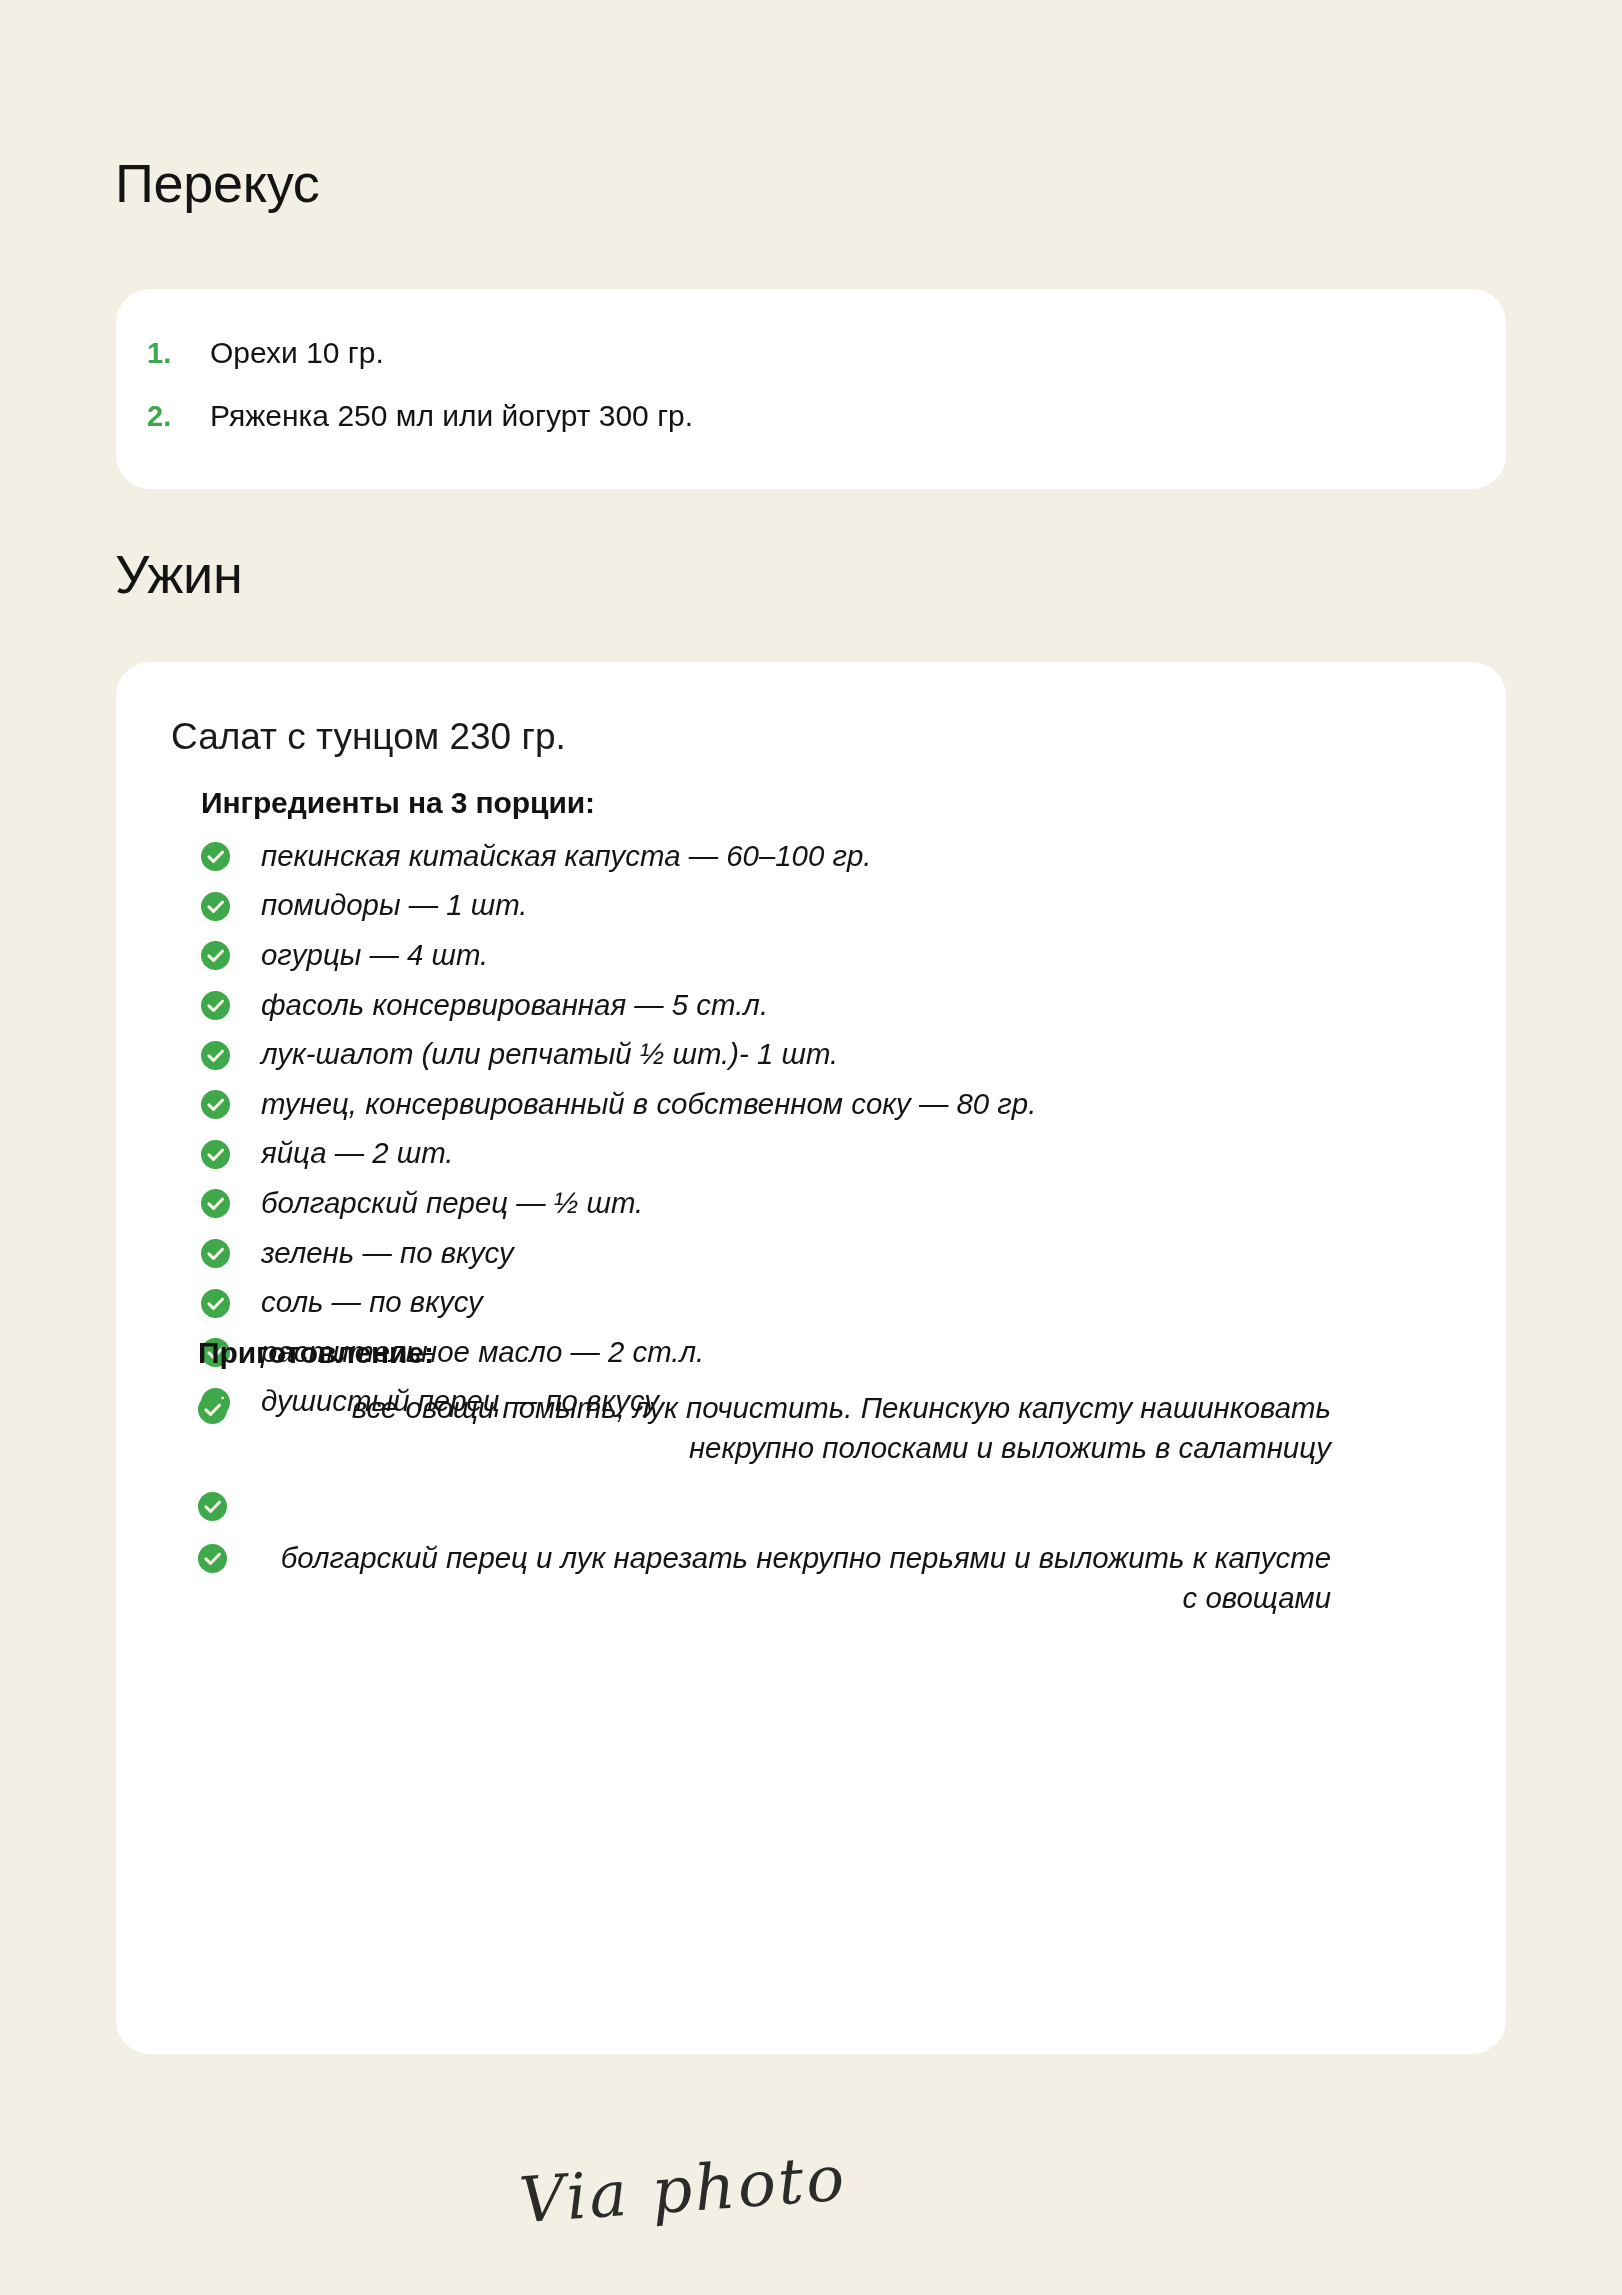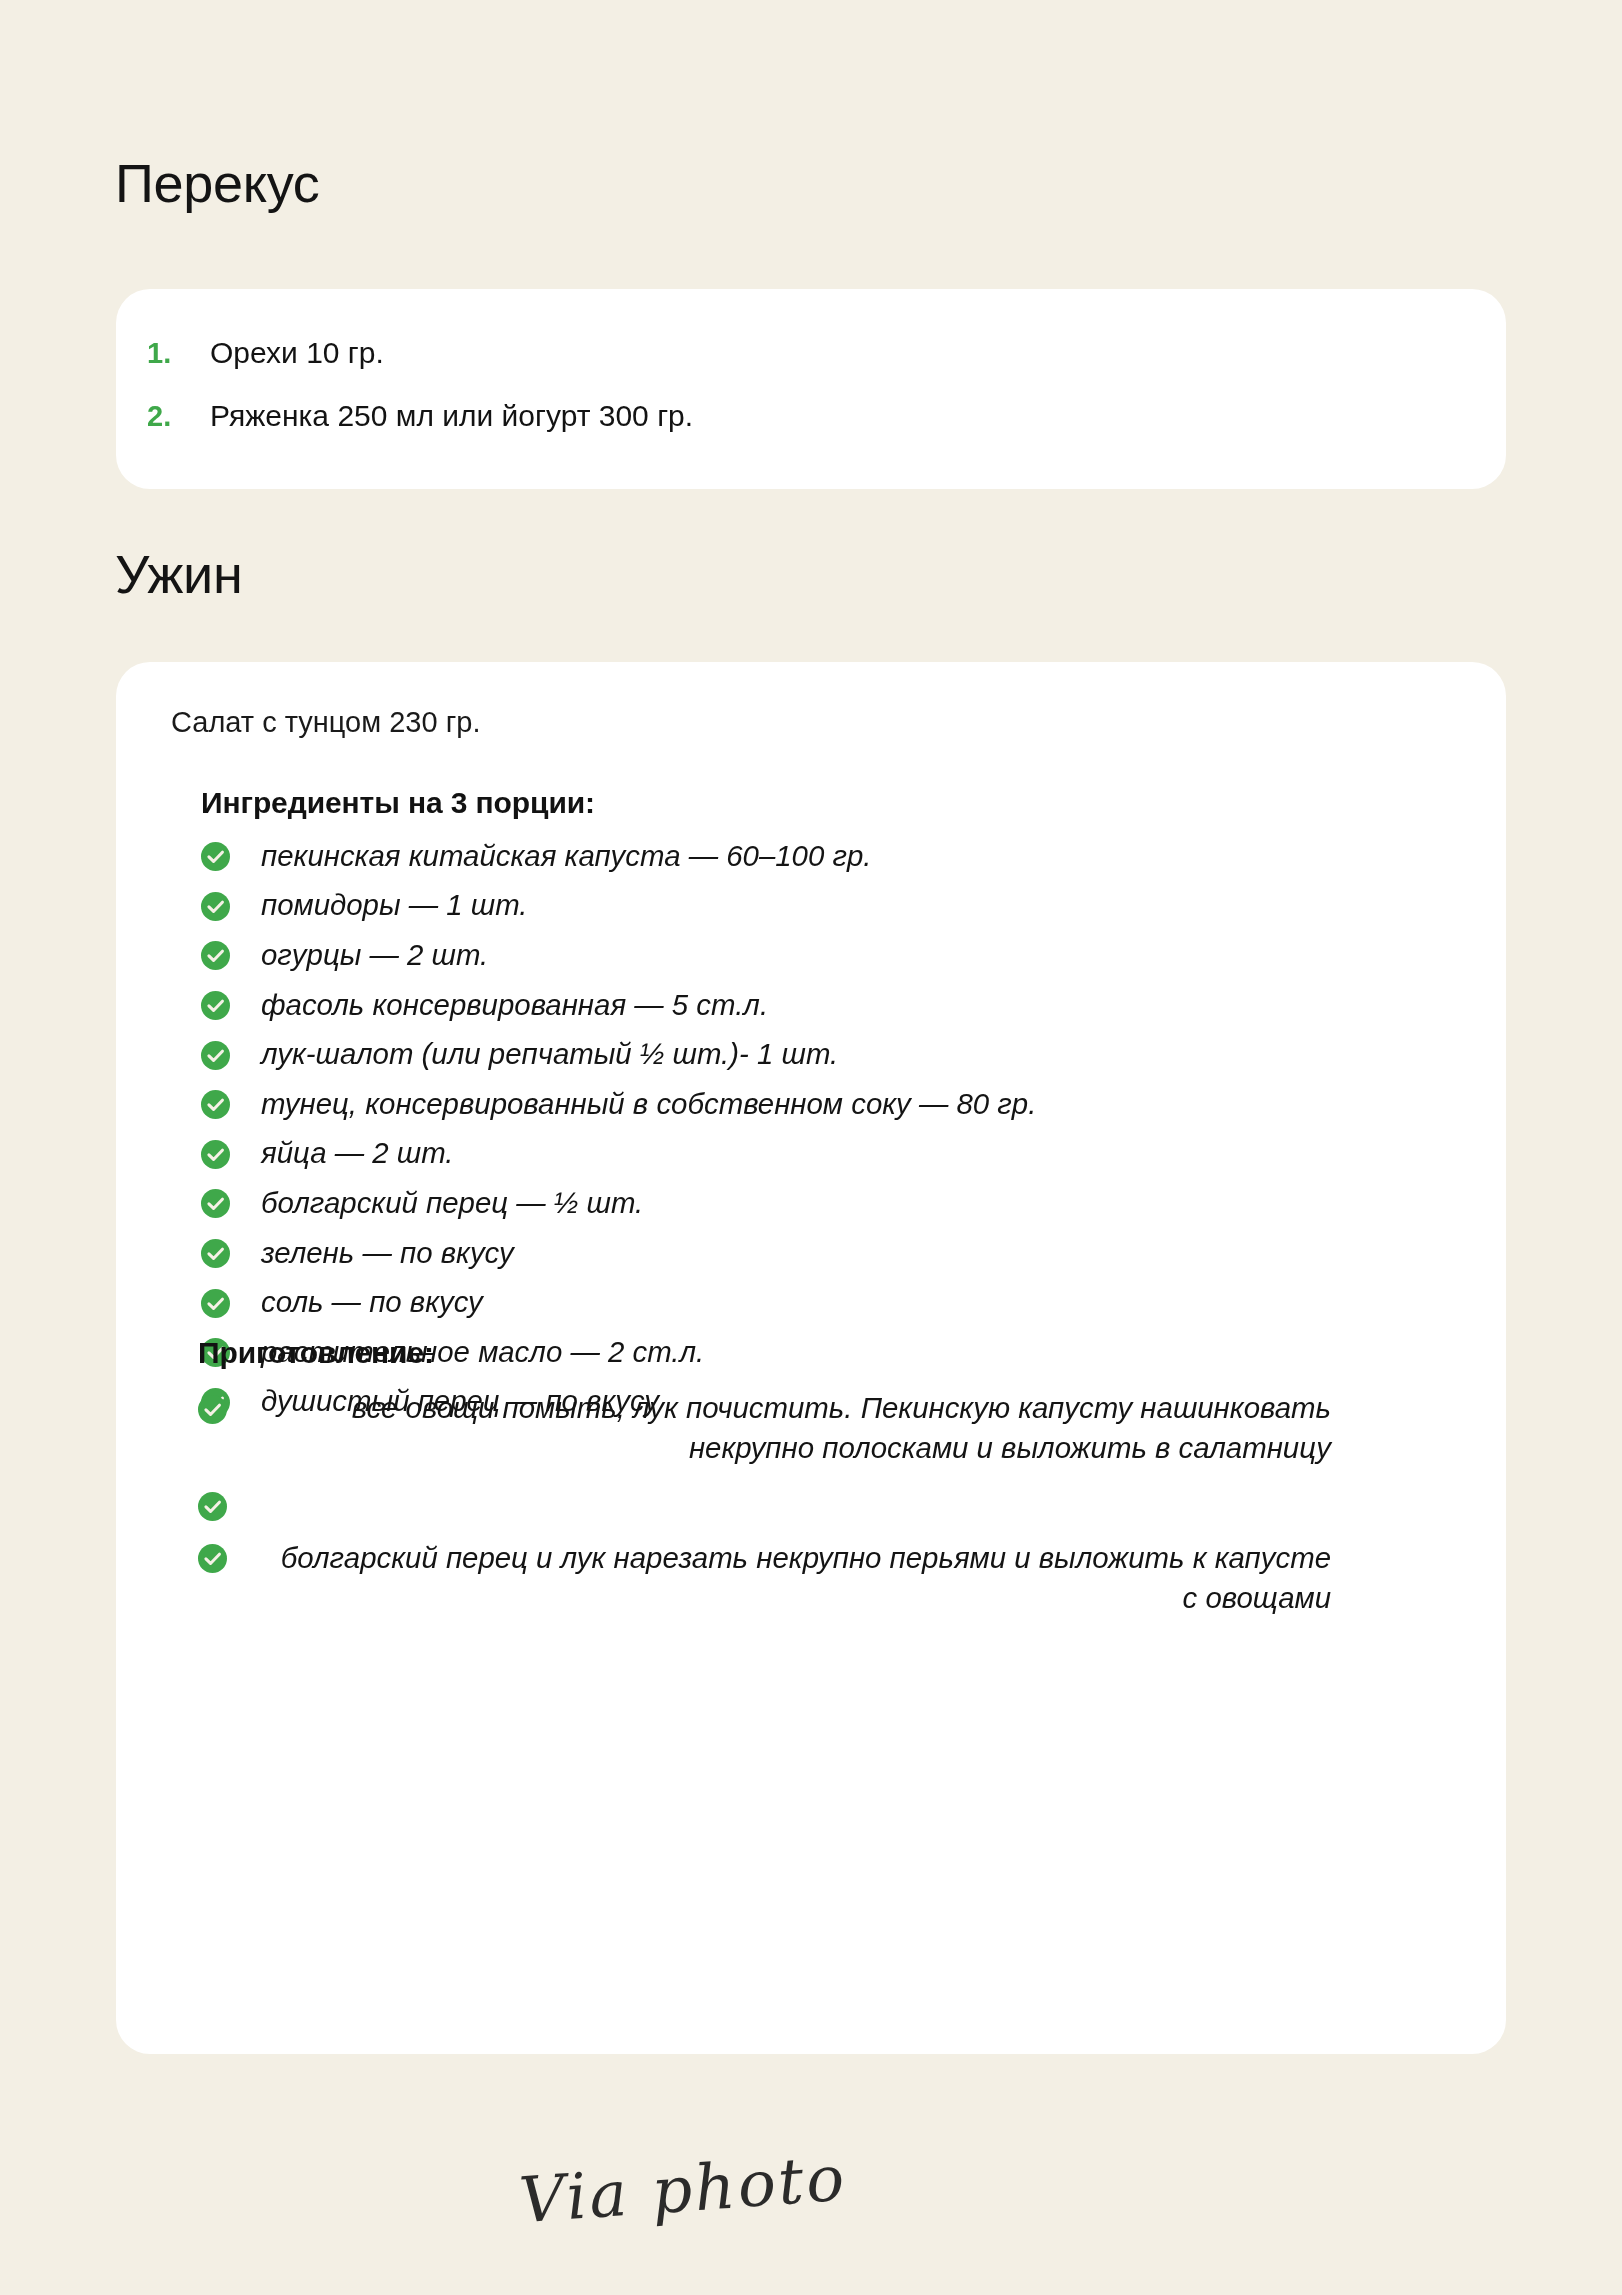--- a/index.html
+++ b/index.html
@@ -77,22 +77,22 @@
   .num-text {
     color: #131313;
     font-weight: 400;
     font-size: 30px;
   }
 
   
   .dish-title {
     position: absolute;
     left: 55px;
-    top: 44px;
-    font-size: 29px;
+    top: 54px;
+    font-size: 37px;
     color: #1A1A1A;
     font-weight: 400;
   }
 
   .block {
     position: absolute;
     left: 85px;
     right: 39px;
   }
   #block-ingredients { top: 124px; }
@@ -201,21 +201,21 @@
             </span>
             <span class="check-text">помидоры — 1 шт.</span>
           </li>
           <li class="check-item">
             <span class="check-icon">
               <svg viewBox="0 0 44 44">
                 <circle cx="22" cy="22" r="22" fill="#3FA84A"></circle>
                 <path d="M12 22.5 L19 29.5 L32.5 15.5" fill="none" stroke="#F5F1E6" stroke-width="4.6" stroke-linecap="round" stroke-linejoin="round"></path>
               </svg>
             </span>
-            <span class="check-text">огурцы — 2 шт.</span>
+            <span class="check-text">огурцы — 4 шт.</span>
           </li>
           <li class="check-item">
             <span class="check-icon">
               <svg viewBox="0 0 44 44">
                 <circle cx="22" cy="22" r="22" fill="#3FA84A"></circle>
                 <path d="M12 22.5 L19 29.5 L32.5 15.5" fill="none" stroke="#F5F1E6" stroke-width="4.6" stroke-linecap="round" stroke-linejoin="round"></path>
               </svg>
             </span>
             <span class="check-text">фасоль консервированная — 5 ст.л.</span>
           </li>

